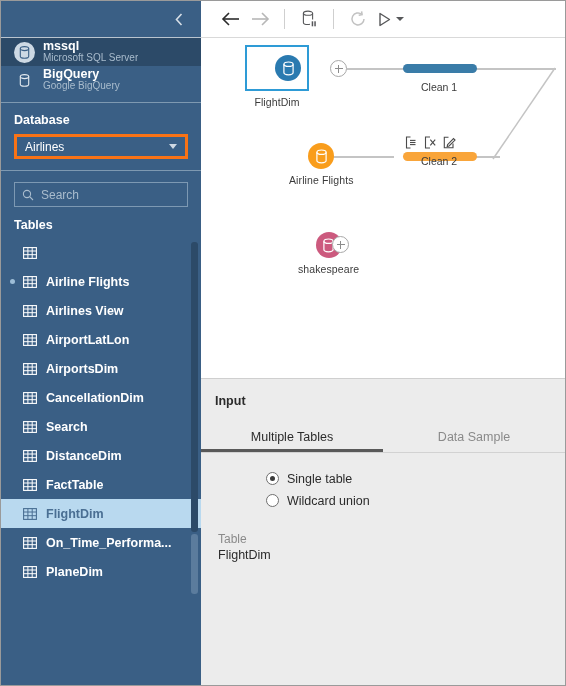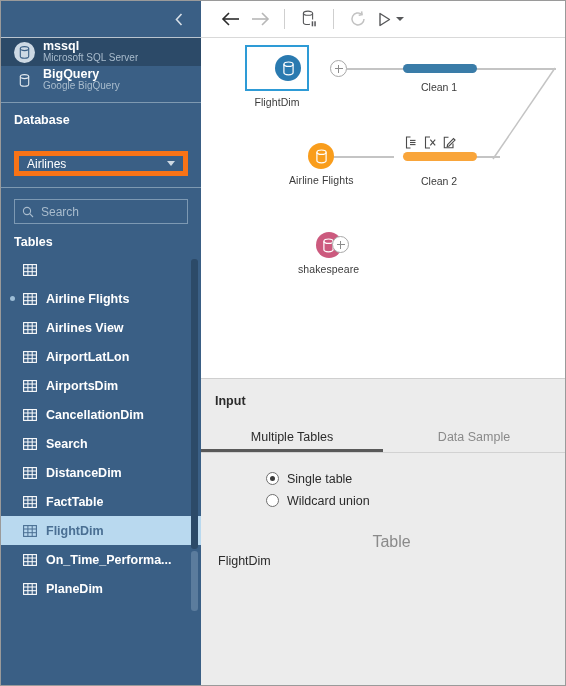--- a/index.html
+++ b/index.html
@@ -89,24 +89,24 @@
   .conn-text { line-height: 1.05; overflow: hidden; }
   .conn-name { font-size: 12.5px; font-weight: bold; color: #ffffff; white-space: nowrap; }
   .conn-sub { font-size: 10px; color: #a9bccd; white-space: nowrap; }
 
   .sb-divider {
     height: 1px; background: #5b7c9d; margin: 8px 0 0 0;
   }
   .sb-divider.light { background: #7e99b1; }
 
   .db-block { padding: 10px 13px 0 13px; }
-  .db-label { font-size: 12.5px; font-weight: bold; margin-bottom: 24px; }
+  .db-label { font-size: 12.5px; font-weight: bold; margin-bottom: 7px; }
   .db-select {
     height: 25px;
-    border: 5px solid #f97316;
+    border: 3px solid #f97316;
     background: transparent;
     display: flex; align-items: center;
     padding: 0 8px;
     font-size: 12px;
     color: #ffffff;
     justify-content: space-between;
     cursor: pointer;
   }
   .caret-down {
     width: 0; height: 0;
@@ -319,21 +319,21 @@
     flex: 0 0 13px;
   }
   .radio.checked::after {
     content: "";
     position: absolute; left: 2.6px; top: 2.6px;
     width: 5.2px; height: 5.2px; border-radius: 50%;
     background: #3b3b3b;
   }
   .radio-label { font-size: 12.5px; color: #2b2b2b; }
   .field-block { padding: 18px 0 0 17px; }
-  .field-label { font-size: 16px; color: #8a8a8a; line-height: 1.35; text-align: center; }
+  .field-label { font-size: 12px; color: #8a8a8a; line-height: 1.35; }
   .field-value { font-size: 12.5px; color: #2b2b2b; line-height: 1.35; }
 </style>
 </head>
 <body>
 
 <div id="app">
 
   <div class="sidebar">
 
     <div class="sb-topbar">
@@ -644,21 +644,21 @@
           </svg>
         </span>
         <span class="act-ic">
           <svg width="13" height="13" viewBox="0 0 13 13" aria-hidden="true">
             <path d="M5.5 1.3 H1.3 V11.8 H10 V7.6" fill="none" stroke="#4a4a4a" stroke-width="1.1"></path>
             <path d="M4.6 8.6 L10.5 2.6 L12 4.1 L6.1 10 L4.2 10.5 Z" fill="none" stroke="#4a4a4a" stroke-width="1.1"></path>
           </svg>
         </span>
       </div>
       <div class="step-pill orange" style="left:202px; top:114px; width:74px;"></div>
-      <div class="step-label" style="left:220px; top:137px;">Clean 2</div>
+      <div class="step-label" style="left:220px; top:117px;">Clean 2</div>
 
       <div class="flow-node" style="left:97px; top:194px;justify-content:space-between;">
         <div class="db-circle pink">
           <svg width="13" height="15" viewBox="0 0 13 15" aria-hidden="true">
             <ellipse cx="6.5" cy="3.2" rx="4.6" ry="2.2" fill="none" stroke="#ffffff" stroke-width="1.2"></ellipse>
             <path d="M1.9 3.2 V11.6 C1.9 12.8 3.9 13.8 6.5 13.8 C9.1 13.8 11.1 12.8 11.1 11.6 V3.2" fill="none" stroke="#ffffff" stroke-width="1.2"></path>
           </svg>
         </div>
         <div class="node-label">shakespeare</div>
       </div>

